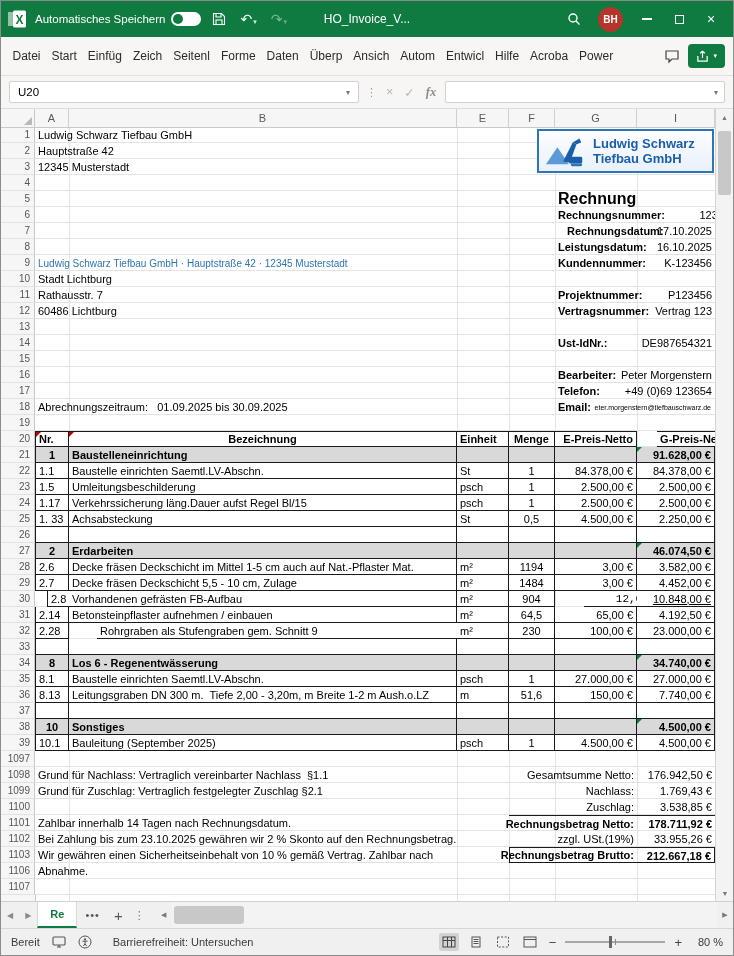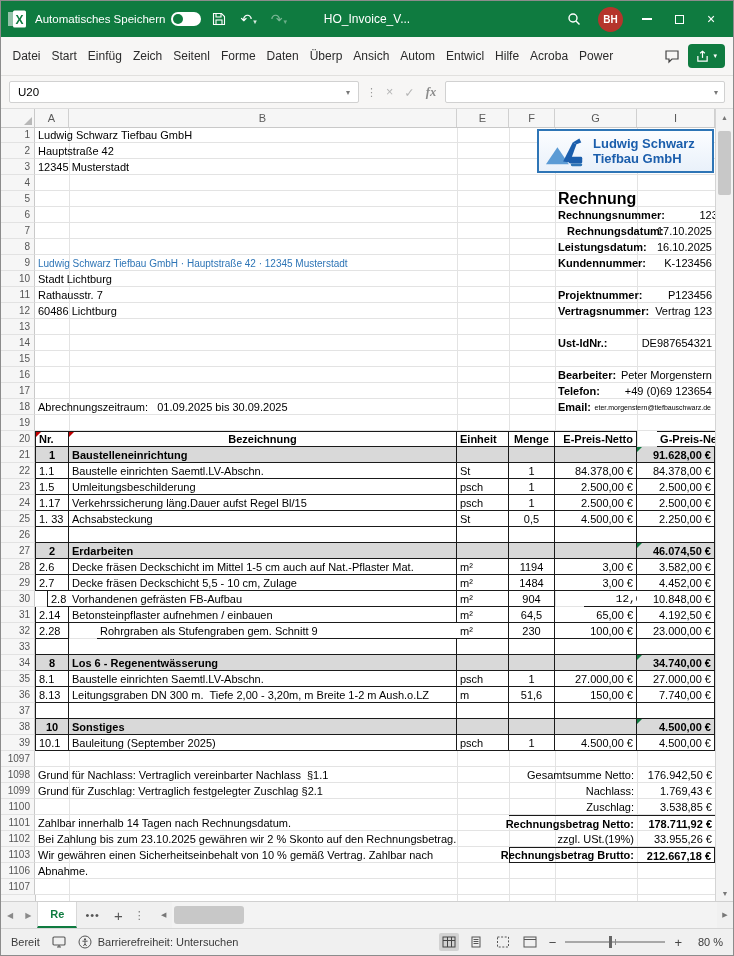--- a/index.html
+++ b/index.html
@@ -97,21 +97,21 @@
             border-bottom:2px solid #0F7B40;}
   .more{color:#555;padding:0 8px;letter-spacing:1px;}
   .addsheet{color:#555;font-size:15px;padding:0 6px;}
   .kebab{color:#777;padding:0 5px;}
   .hscroll{flex:1;height:100%;display:flex;align-items:center;margin-left:6px;}
   .htrack{flex:1;position:relative;height:100%;background:#F3F3F3;}
   .hthumb{position:absolute;left:2px;top:4px;bottom:4px;width:70px;background:#C8C8C8;border-radius:3px;}
   
   .statusbar{height:26px;background:#F0F0F0;border-top:1px solid #D6D6D6;display:flex;align-items:center;
              padding:0 10px;gap:12px;font-size:11px;color:#3b3b3b;flex:none;}
-  .sgroup{display:flex;align-items:center;gap:6px;}
+  .sgroup{display:flex;align-items:center;gap:21px;}
   .sright{margin-left:auto;display:flex;align-items:center;gap:7px;}
   .viewbtn{width:20px;height:18px;display:flex;align-items:center;justify-content:center;border-radius:2px;}
   .viewbtn.sel{background:#D2D2D2;}
   .zoomglyph{font-size:13px;color:#444;padding:0 2px;}
   .ztrack{position:relative;width:100px;height:2px;background:#A8A8A8;}
   .ztrack::after{content:"";position:absolute;left:50%;top:-2px;width:1px;height:6px;background:#8a8a8a;}
   .zknob{position:absolute;left:44%;top:-5px;width:3px;height:12px;background:#666;}
   .zoomlabel{min-width:32px;text-align:right;}
 </style>
 </head>
@@ -592,21 +592,21 @@
           </div>
           <div class="cell  tcell" style="left: 456px; width: 52px;">
             <span>m²</span>
           </div>
           <div class="cell ctr tcell" style="left: 508px; width: 46px;">
             <span>904</span>
           </div>
           <div class="cell r tcell" style="left: 583px; width: 82px; font-family: Liberation Mono, monospace;">
             <span>12,00 €</span>
           </div>
-          <div class="cell r tcell" style="left: 636px; width: 78px;">
+          <div class="cell r tcell" style="left: 636px; width: 78px; text-decoration: underline;">
             <span>10.848,00 €</span>
           </div>
         </div>
         <div class="srow tbl">
           <div class="rhdr">31</div>
           <div class="cell  tcell tfirst" style="left: 34px; width: 34px;">
             <span>2.14</span>
           </div>
           <div class="cell  tcell" style="left: 68px; width: 388px;">
             <span>Betonsteinpflaster aufnehmen / einbauen</span>

